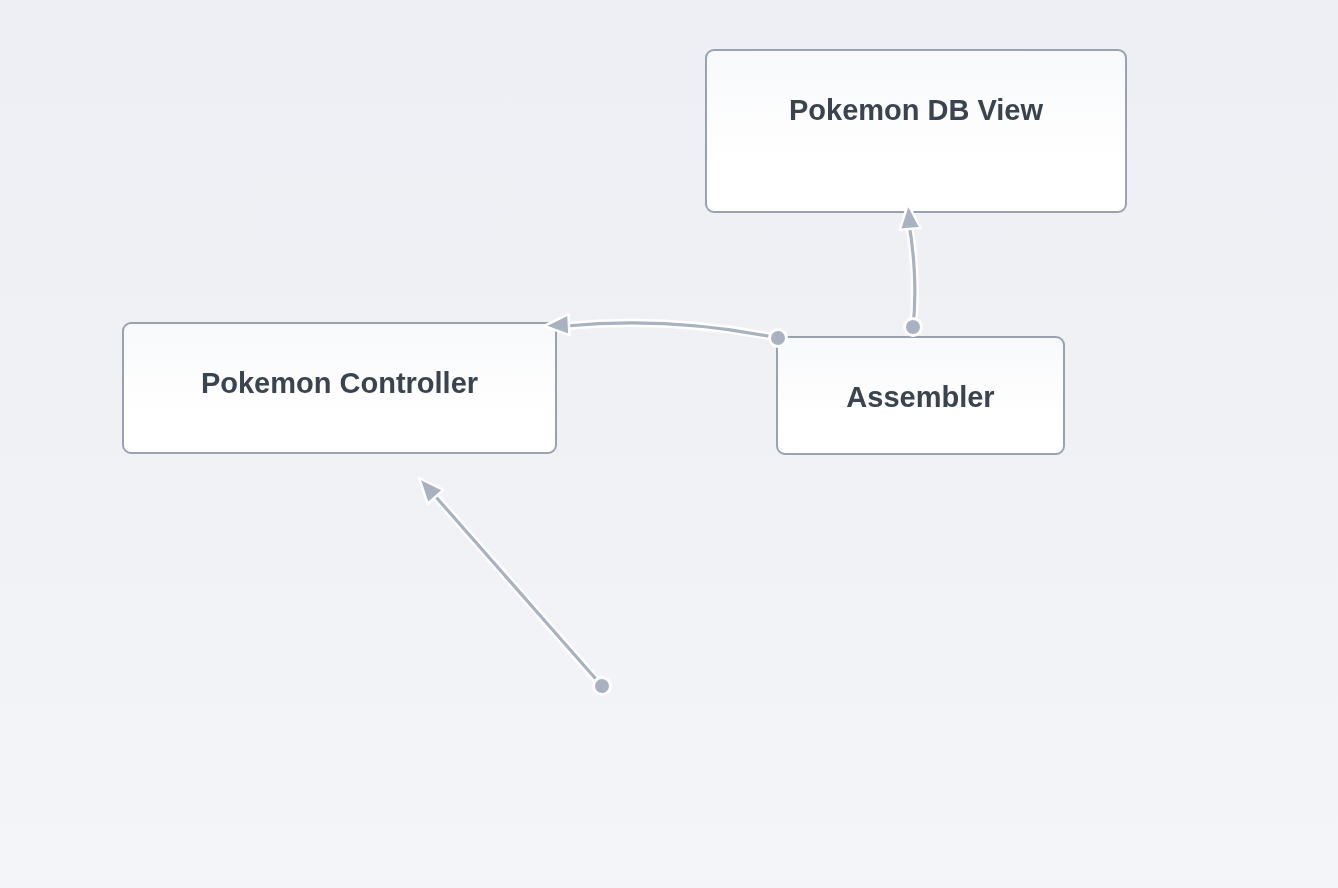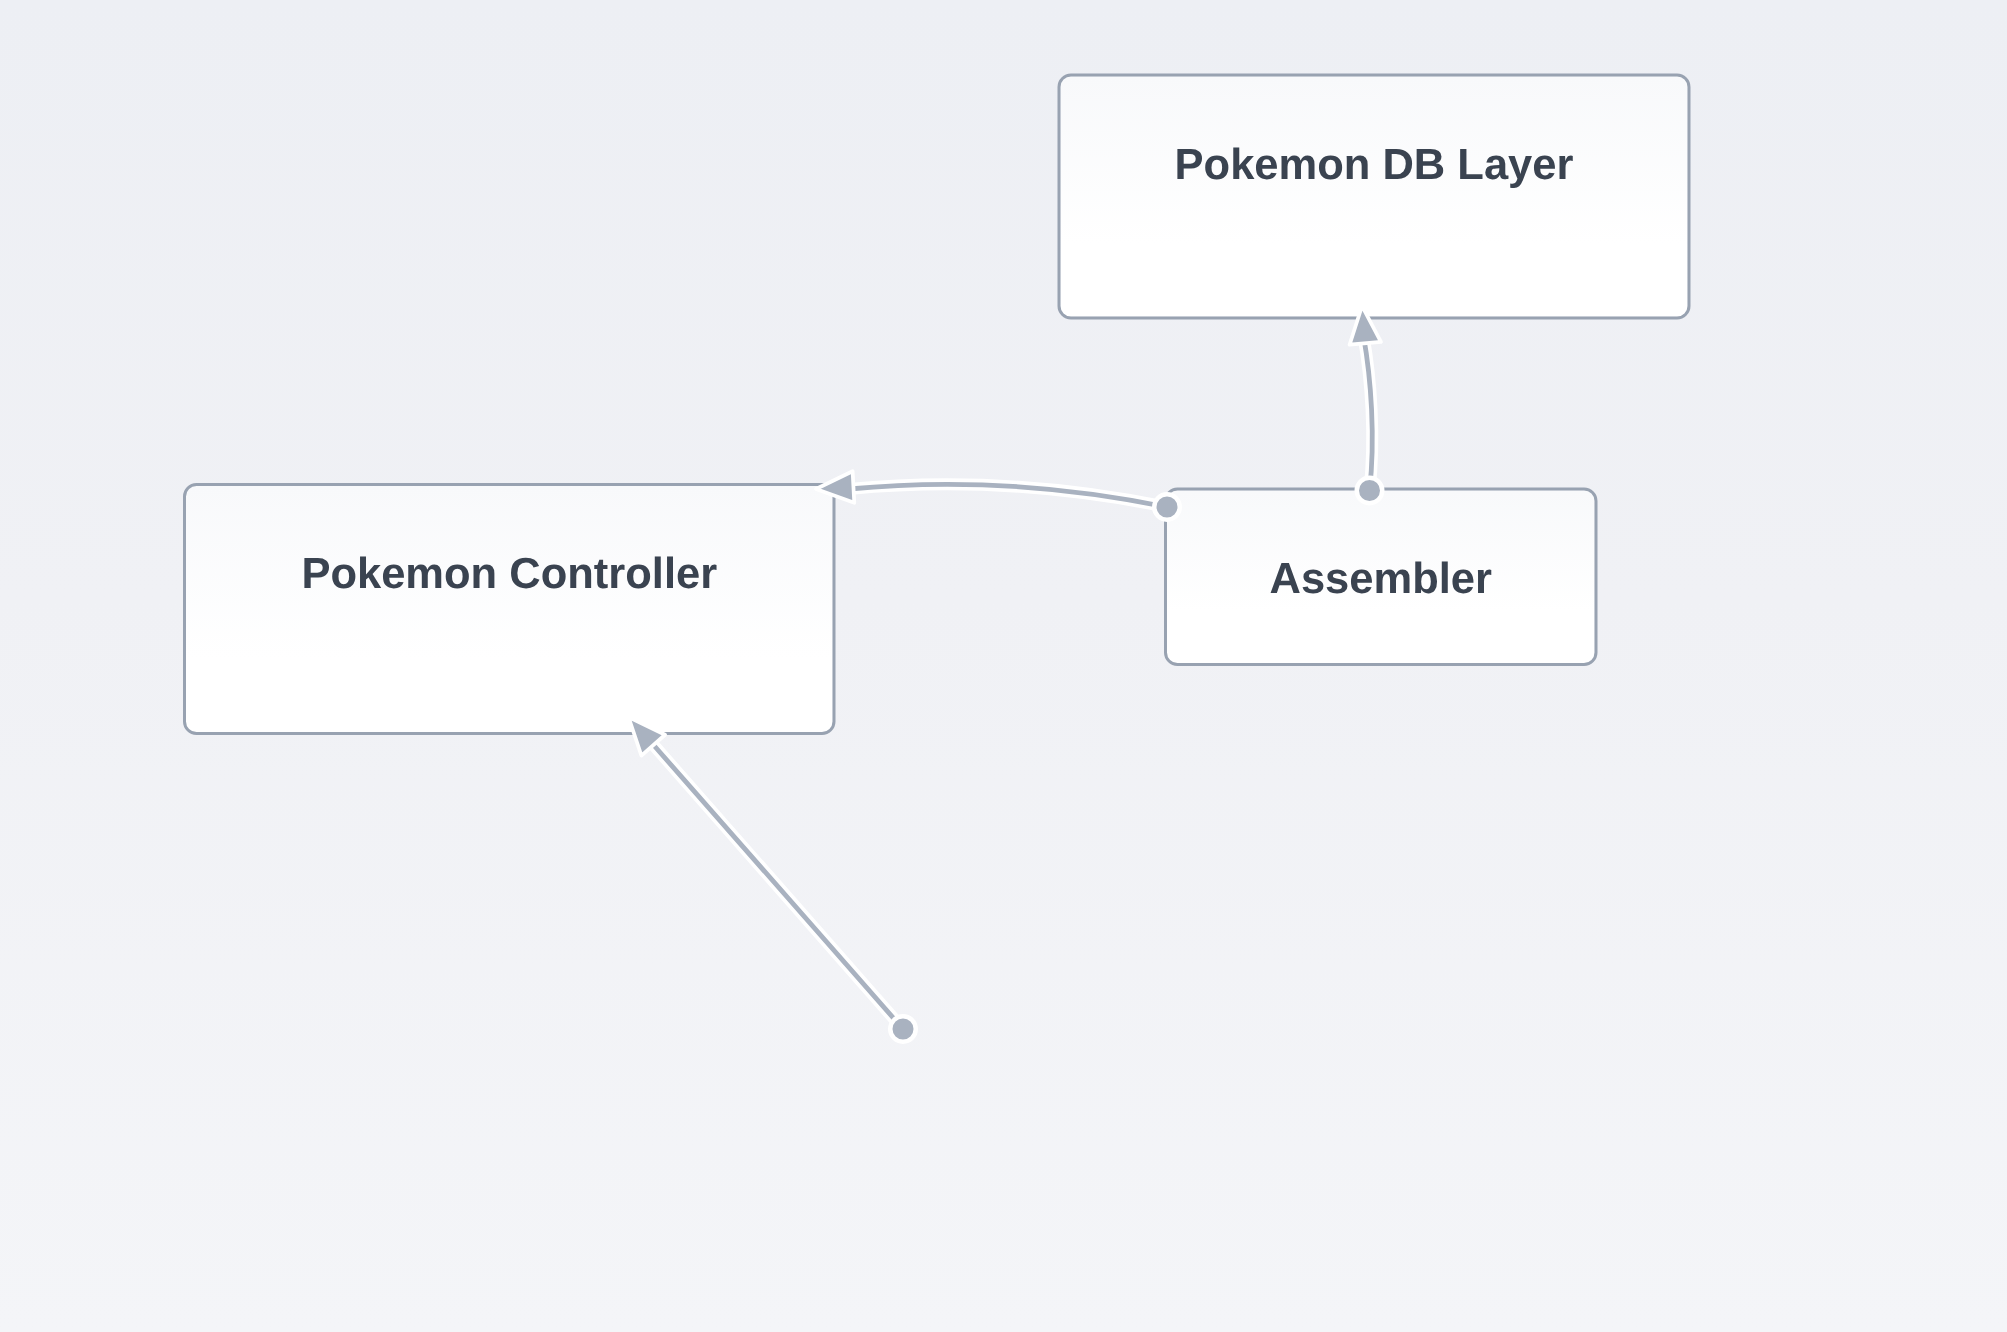--- a/index.html
+++ b/index.html
@@ -33,43 +33,43 @@
     height: 118px;
     display: flex;
     align-items: center;
     justify-content: center;
     font-size: 29px;
     font-weight: 700;
     color: #3a4350;
     white-space: nowrap;
   }
   .node-db         { left: 705px; top: 49px;  width: 422px; height: 164px; }
-  .node-controller { left: 122px; top: 322px; width: 435px; height: 168px; }
-  .node-assembler  { left: 776px; top: 325px; width: 289px; height: 119px; }
+  .node-controller { left: 122px; top: 322px; width: 435px; height: 132px; }
+  .node-assembler  { left: 776px; top: 336px; width: 289px; height: 119px; }
   .node-view       { left: 488px; top: 683px; width: 354px; height: 120px; }
   svg.connectors {
     position: absolute;
     left: 0;
     top: 0;
     width: 1338px;
     height: 888px;
     pointer-events: none;
   }
   .edge-casing { stroke: #ffffff; stroke-width: 8;   fill: none; stroke-linecap: round; }
   .edge-line   { stroke: #a9b2c0; stroke-width: 3.2; fill: none; stroke-linecap: round; }
   .arrow-head  { fill: #a9b2c0; stroke: #ffffff; stroke-width: 2.5; stroke-linejoin: round; }
   .conn-dot    { fill: #a9b2c0; stroke: #ffffff; stroke-width: 3; }
 </style>
 </head>
 <body>
 
 <div class="canvas">
 
   <div class="node node-db">
-    <div class="node-label">Pokemon DB Layer</div>
+    <div class="node-label">Pokemon DB View</div>
   </div>
 
   <div class="node node-controller">
     <div class="node-label">Pokemon Controller</div>
   </div>
 
   <div class="node node-assembler">
     <div class="node-label">Assembler</div>
   </div>
 

